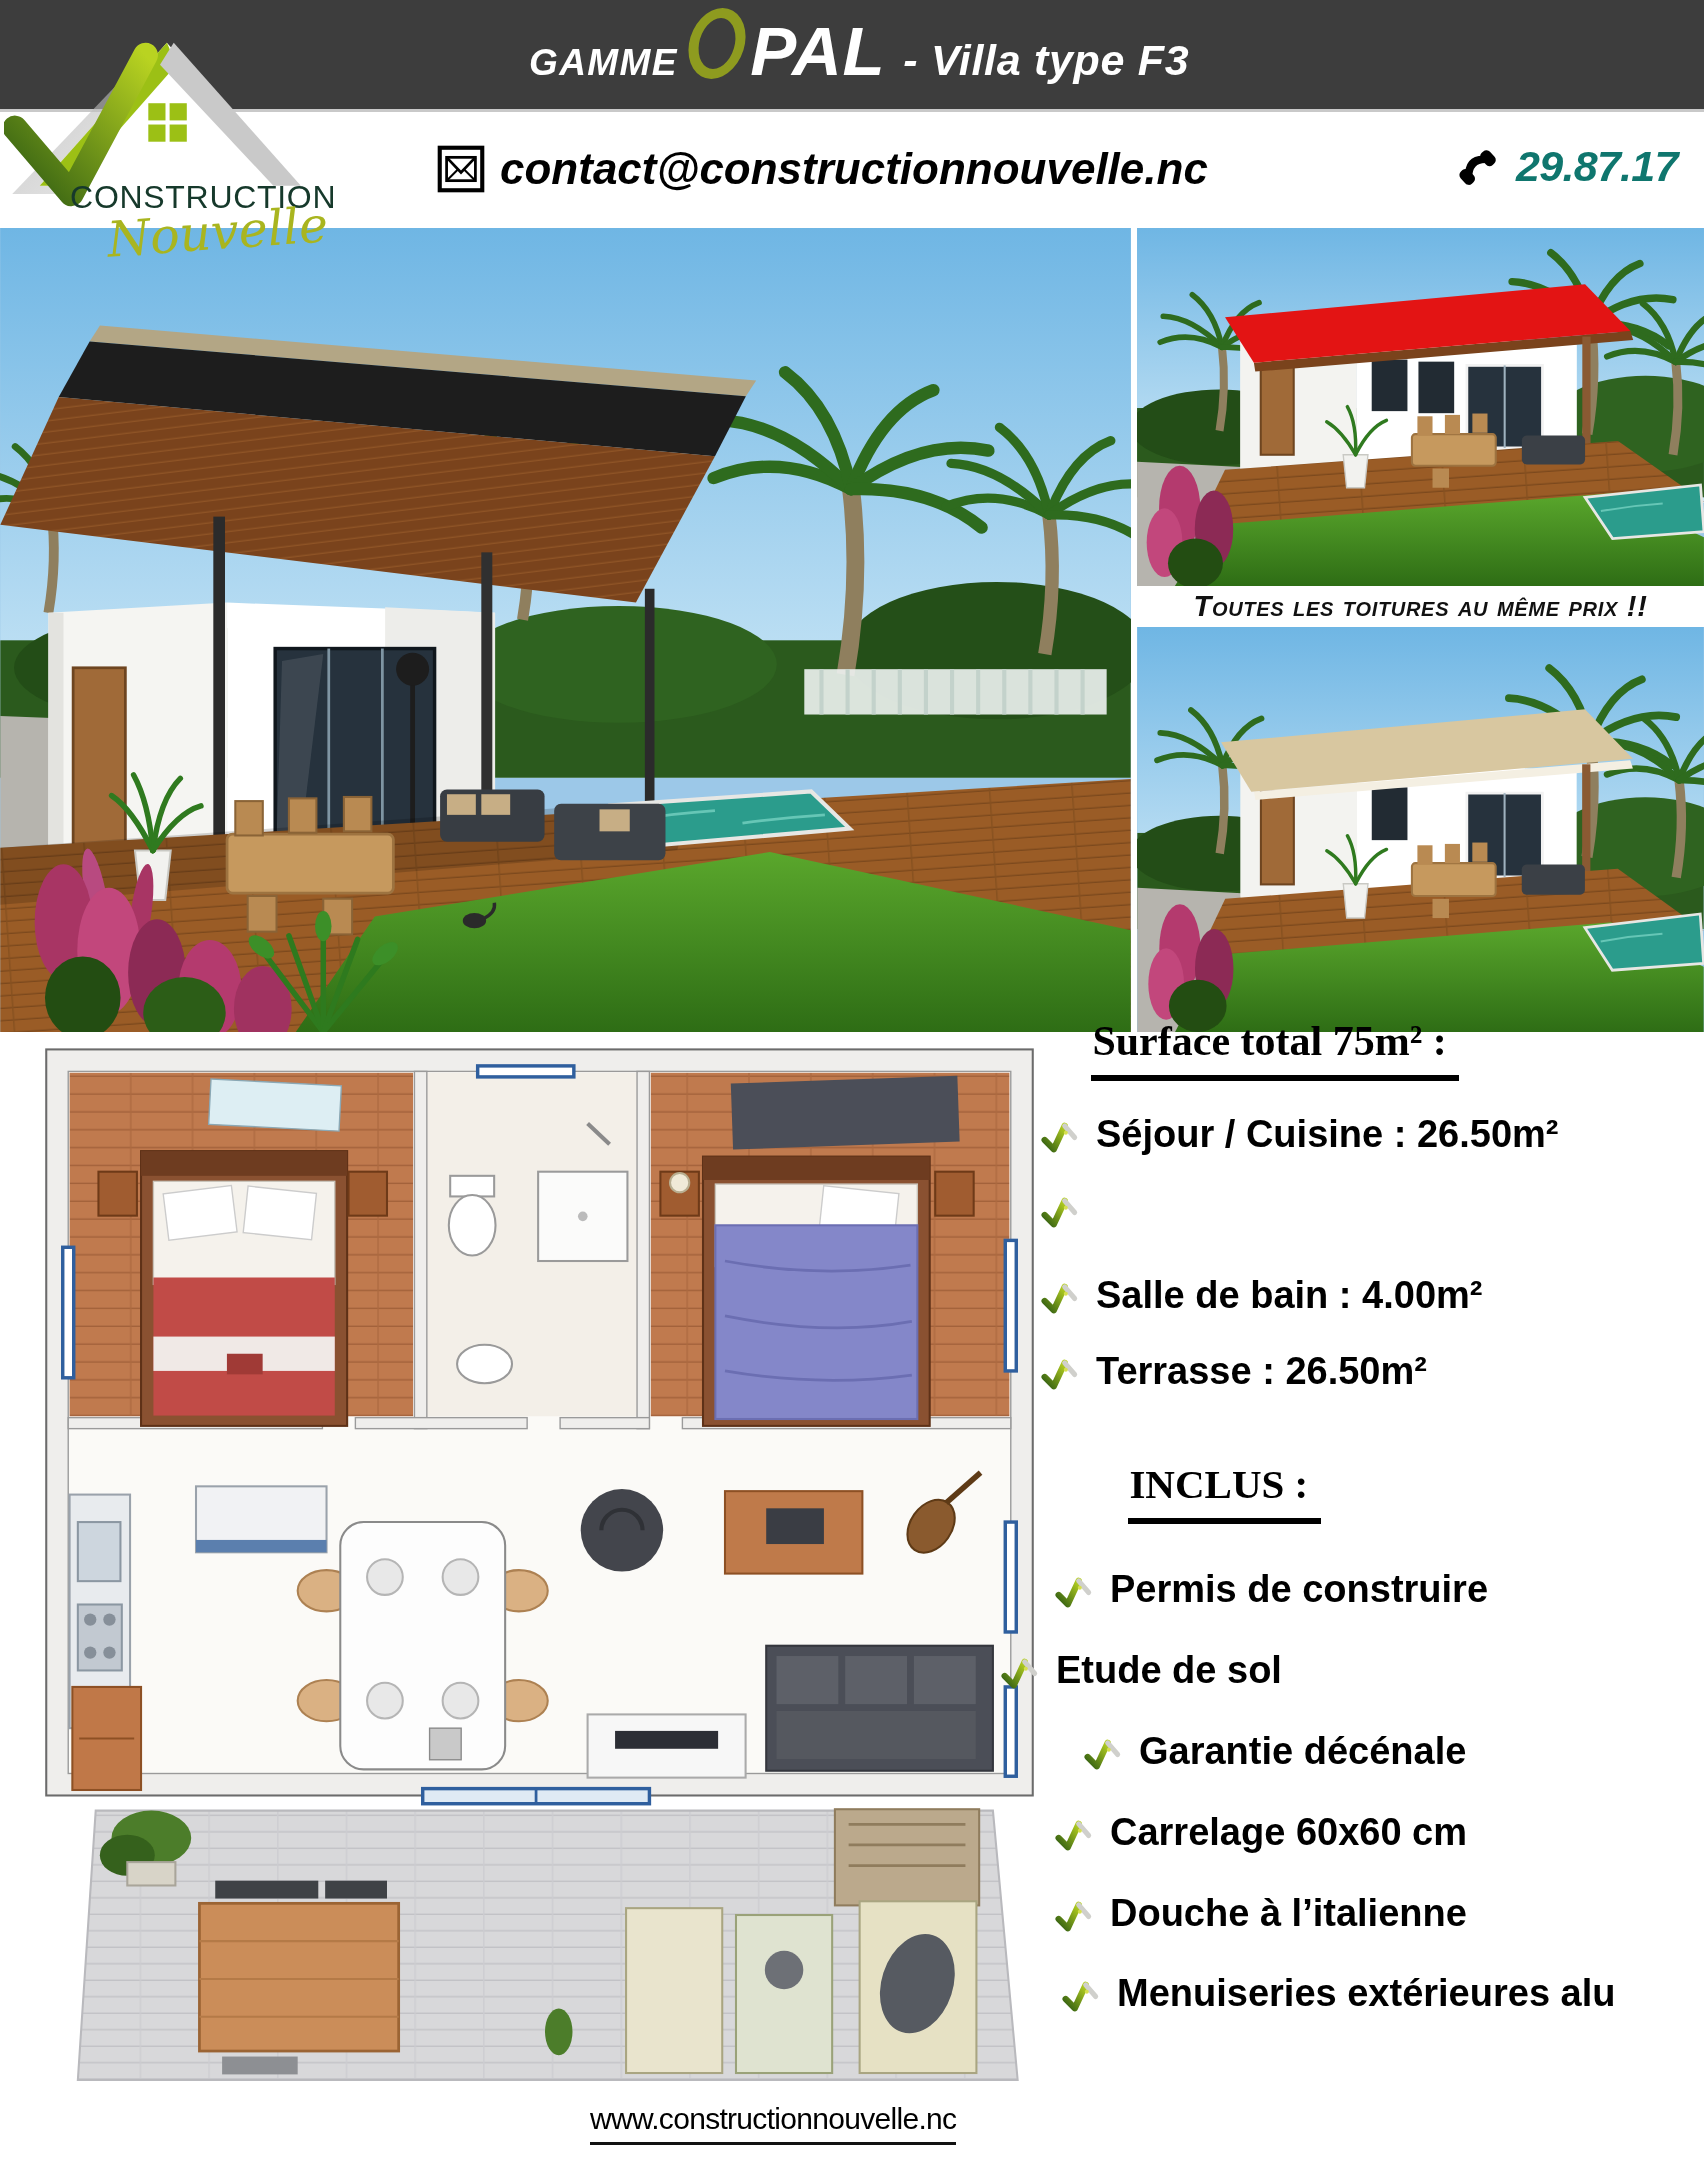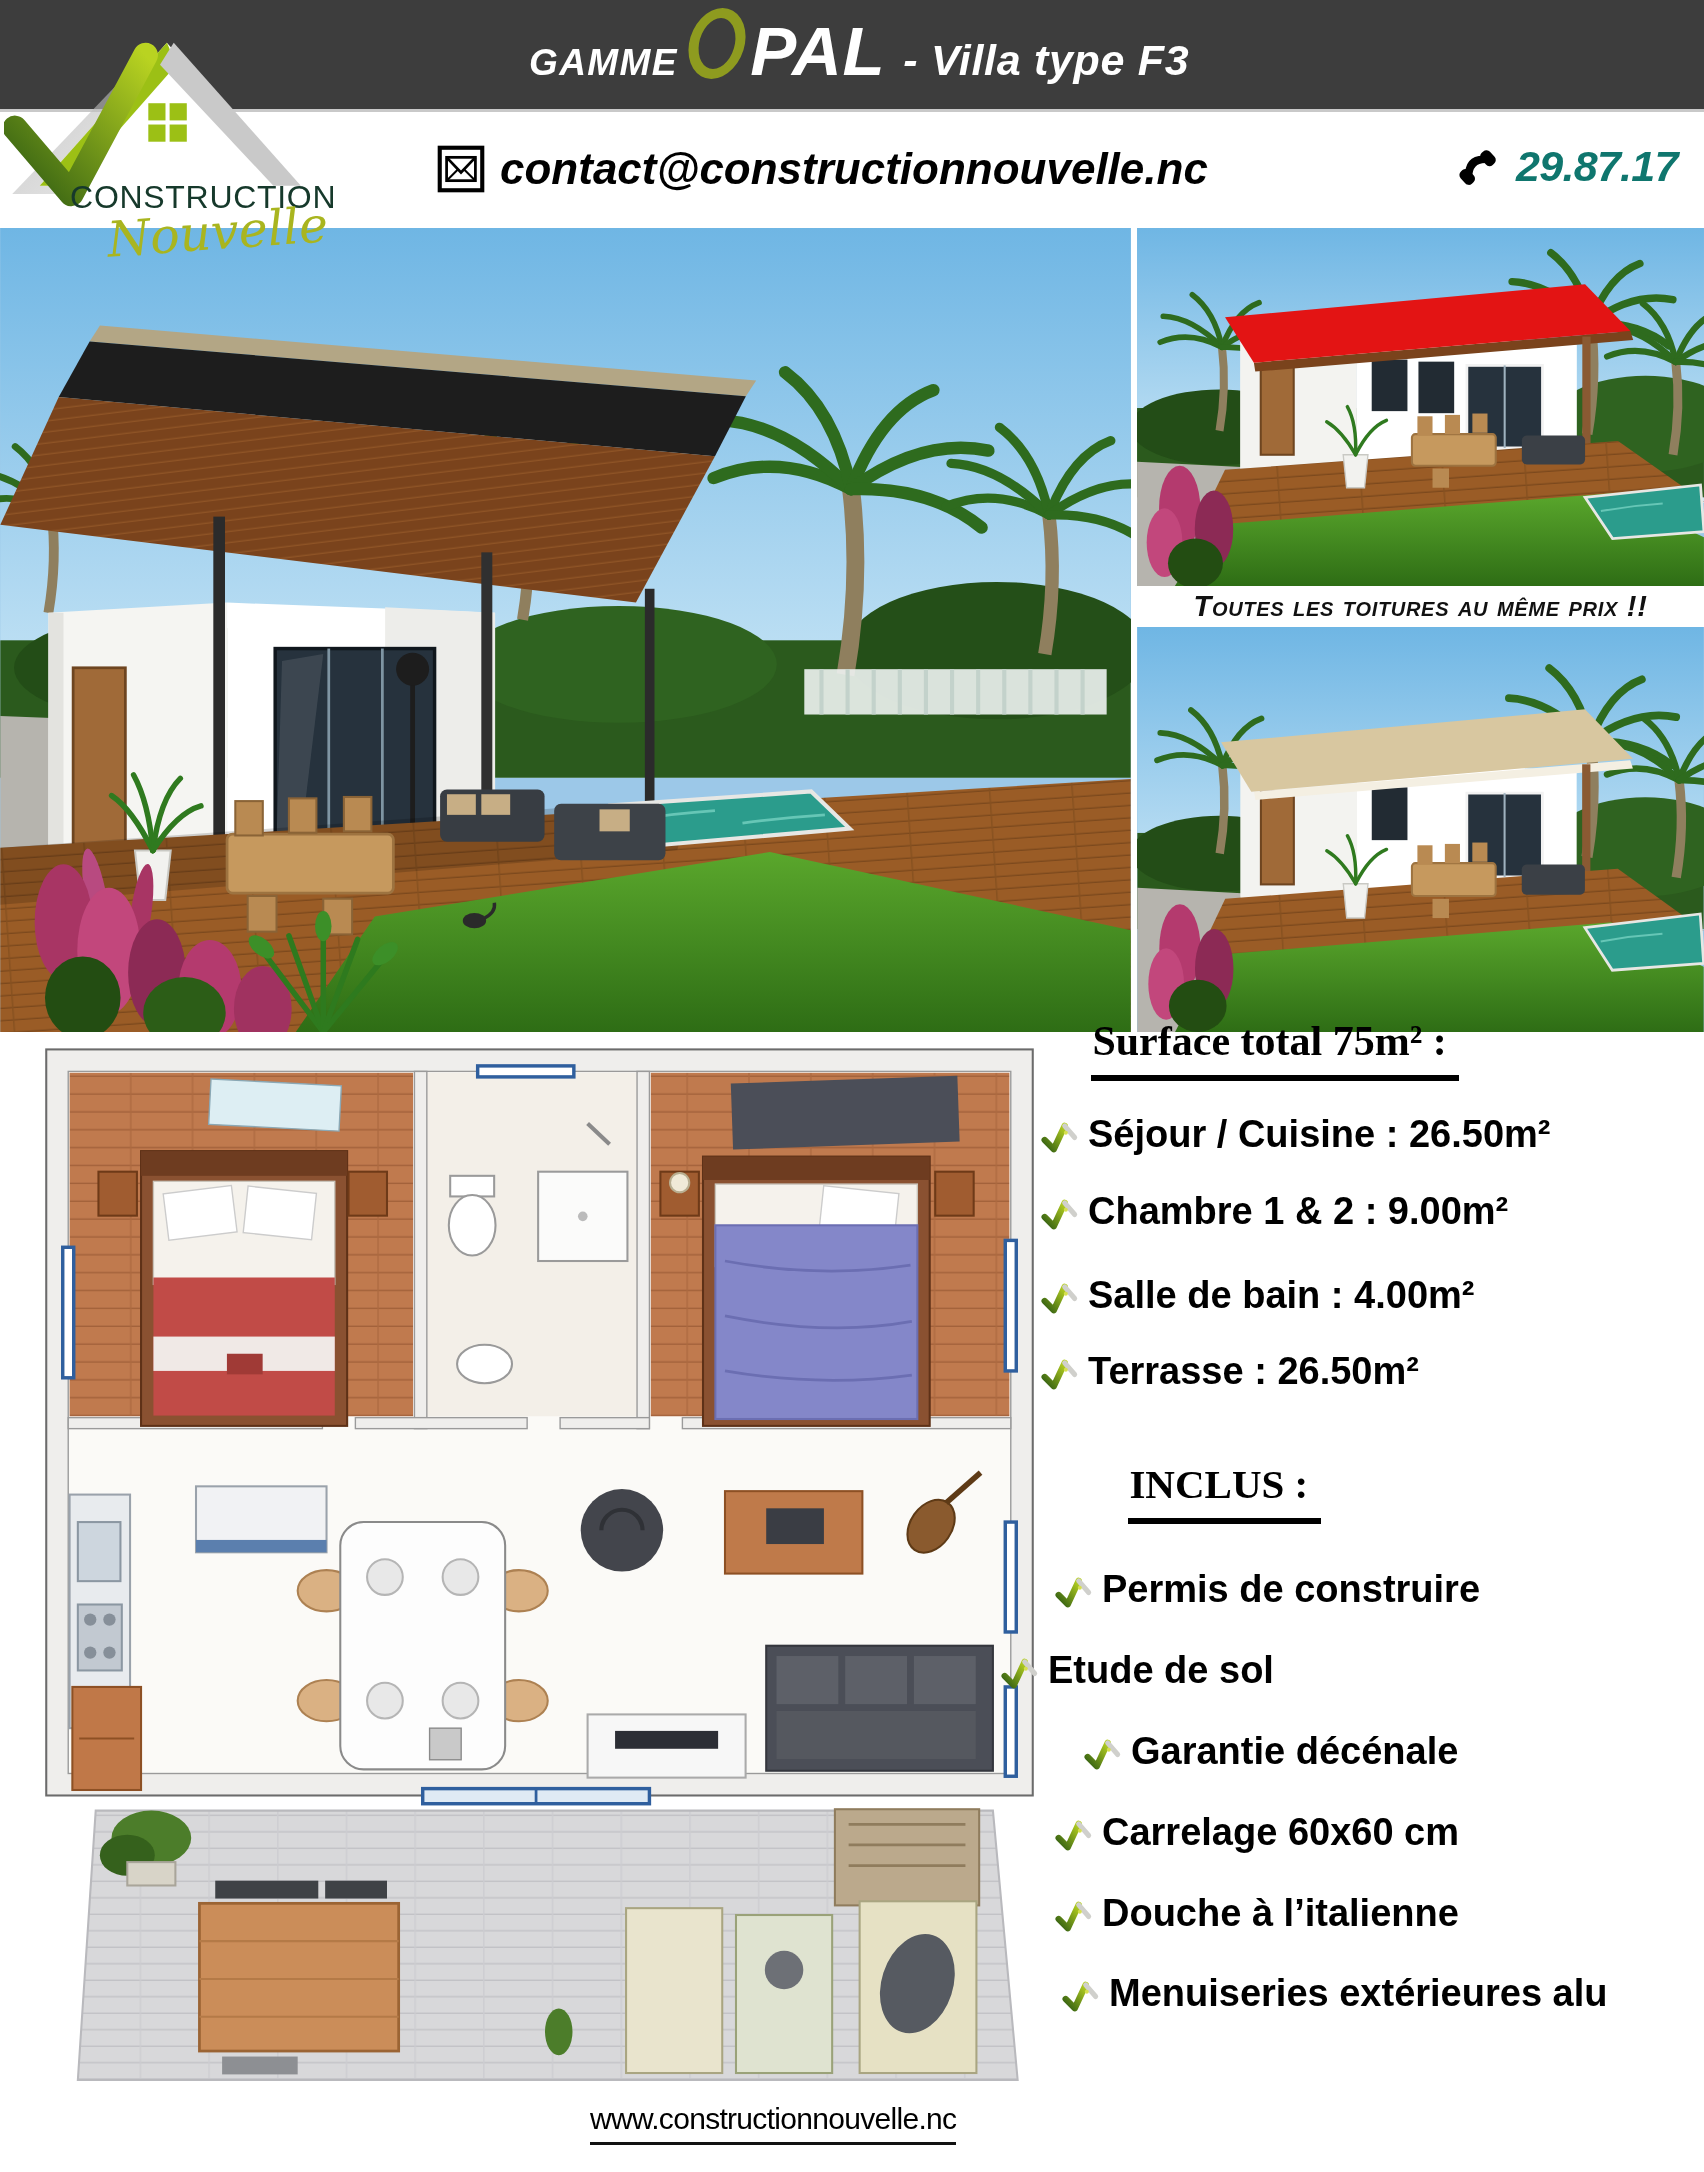--- a/index.html
+++ b/index.html
@@ -41,21 +41,21 @@
                letter-spacing:0.7px;white-space:nowrap;}
 
   
   .plan{position:absolute;left:38px;top:1041px;width:1003px;height:1048px;background:#ffffff;}
   .plan svg{display:block;width:100%;height:100%;}
 
   
   .h-underline{border-bottom:6.2px solid #000;padding:0 12.4px 9.6px 1.4px;font-family:Liberation Serif, serif;}
   .surface-heading{position:absolute;left:1091px;top:1017px;font-size:42px;font-weight:700;color:#000;white-space:nowrap;}
   .inclus-heading{position:absolute;left:1128px;top:1460px;font-size:41px;font-weight:700;color:#000;white-space:nowrap;}
-  .li{position:absolute;display:flex;align-items:center;gap:6px;white-space:nowrap;}
+  .li{position:absolute;display:flex;align-items:center;gap:14px;white-space:nowrap;}
   .li span{font-size:38px;font-weight:700;color:#000;}
   .check{width:43px;height:40px;flex:0 0 auto;}
 
   
   .footer{position:absolute;left:590px;top:2102px;font-size:30px;font-weight:400;color:#000;
           letter-spacing:-0.7px;border-bottom:3.4px solid #111;padding-bottom:5.5px;white-space:nowrap;}
 </style>
 </head>
 <body>
 
@@ -532,21 +532,20 @@
   <div class="li" style="left:1039px;top:1113px;">
     <svg class="check" viewBox="0 0 24 24">
         <use href="#checkmark"></use>
       </svg>
     <span>Séjour / Cuisine : 26.50m²</span>
   </div>
   <div class="li" style="left:1039px;top:1190px;">
     <svg class="check" viewBox="0 0 24 24">
         <use href="#checkmark"></use>
       </svg>
-    <span>Chambre 1 &amp; 2 : 9.00m²</span>
   </div>
   <div class="li" style="left:1039px;top:1274px;">
     <svg class="check" viewBox="0 0 24 24">
         <use href="#checkmark"></use>
       </svg>
     <span>Salle de bain : 4.00m²</span>
   </div>
   <div class="li" style="left:1039px;top:1350px;">
     <svg class="check" viewBox="0 0 24 24">
         <use href="#checkmark"></use>

